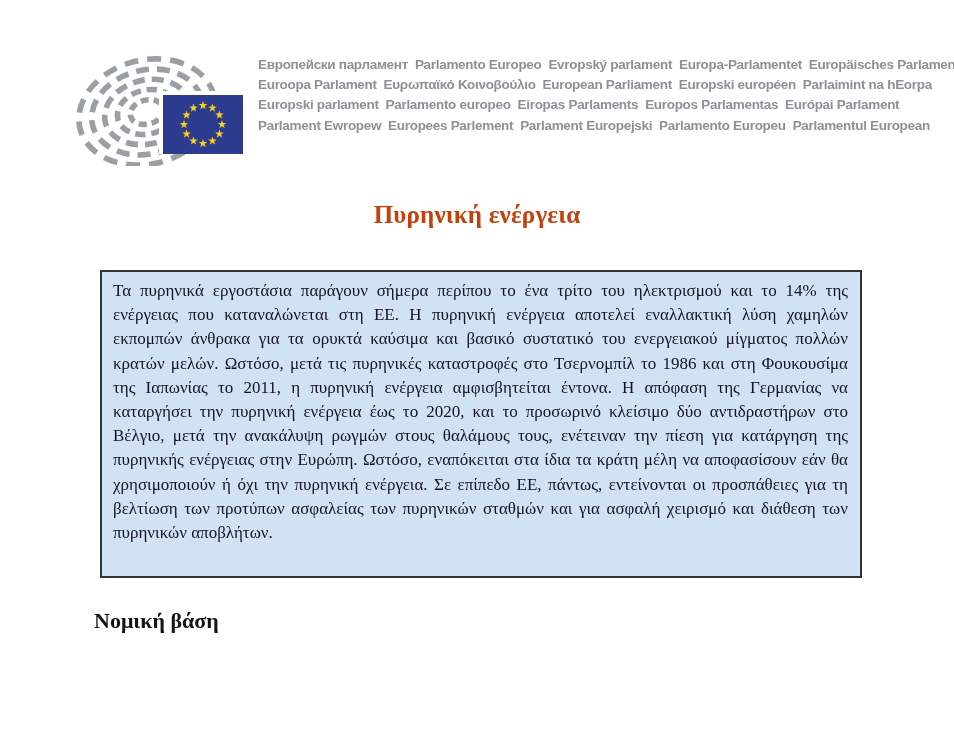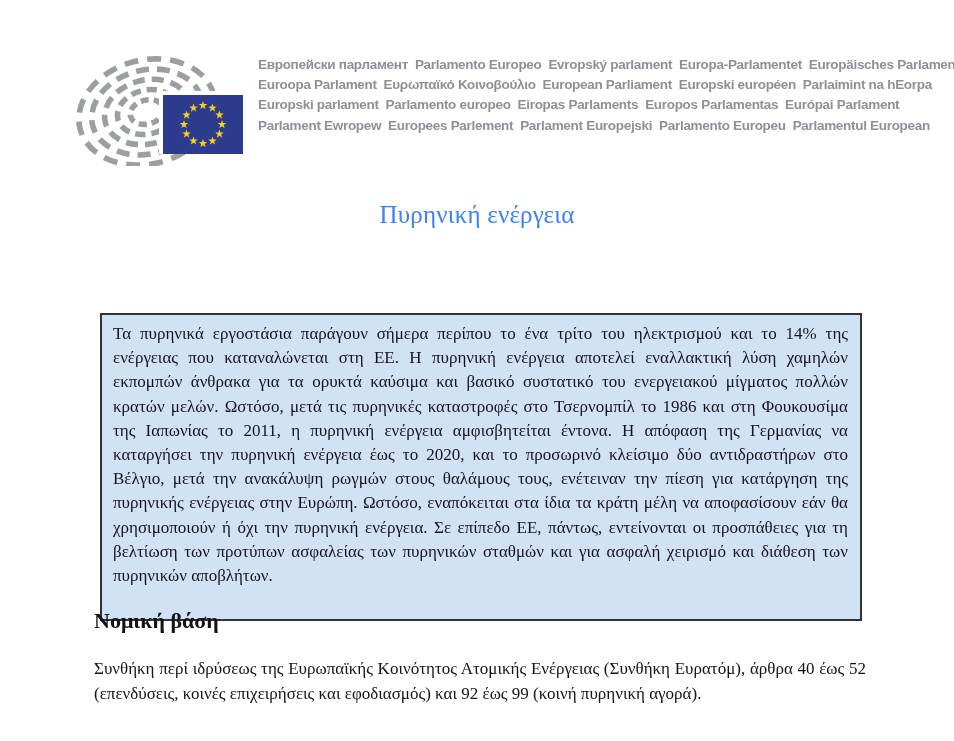--- a/index.html
+++ b/index.html
@@ -37,36 +37,35 @@
   .lang-line { white-space: pre; }
 
   
   .doc-title {
     position: absolute;
     top: 201px;
     left: 0;
     width: 100%;
     text-align: center;
     font-size: 25px;
-    font-weight: normal;
-    color: #3b82f6;
+    font-weight: bold;
+    color: #c2410c;
     letter-spacing: 0.2px;
   }
 
   
   .summary-box {
     position: absolute;
     top: 270px;
     left: 100px;
     width: 762px;
     min-height: 308px;
     background: #d0e2f4;
     border: 2px solid #32323c;
     padding: 7px 12px 21px 11px;
-    margin-top: 43px;
   }
   .summary-text {
     font-size: 17px;
     line-height: 24.2px;
     text-align: justify;
     color: #141420;
   }
 
   
   .section-heading {
@@ -132,15 +131,14 @@
     <div class="lang-line">Parlament Ewropew  Europees Parlement  Parlament Europejski  Parlamento Europeu  Parlamentul European</div>
   </div>
 
   <h1 class="doc-title">Πυρηνική ενέργεια</h1>
 
   <div class="summary-box">
     <p class="summary-text">Τα πυρηνικά εργοστάσια παράγουν σήμερα περίπου το ένα τρίτο του ηλεκτρισμού και το 14% της ενέργειας που καταναλώνεται στη ΕΕ. Η πυρηνική ενέργεια αποτελεί εναλλακτική λύση χαμηλών εκπομπών άνθρακα για τα ορυκτά καύσιμα και βασικό συστατικό του ενεργειακού μίγματος πολλών κρατών μελών. Ωστόσο, μετά τις πυρηνικές καταστροφές στο Τσερνομπίλ το 1986 και στη Φουκουσίμα της Ιαπωνίας το 2011, η πυρηνική ενέργεια αμφισβητείται έντονα. Η απόφαση της Γερμανίας να καταργήσει την πυρηνική ενέργεια έως το 2020, και το προσωρινό κλείσιμο δύο αντιδραστήρων στο Βέλγιο, μετά την ανακάλυψη ρωγμών στους θαλάμους τους, ενέτειναν την πίεση για κατάργηση της πυρηνικής ενέργειας στην Ευρώπη. Ωστόσο, εναπόκειται στα ίδια τα κράτη μέλη να αποφασίσουν εάν θα χρησιμοποιούν ή όχι την πυρηνική ενέργεια. Σε επίπεδο ΕΕ, πάντως, εντείνονται οι προσπάθειες για τη βελτίωση των προτύπων ασφαλείας των πυρηνικών σταθμών και για ασφαλή χειρισμό και διάθεση των πυρηνικών αποβλήτων.</p>
   </div>
 
   <h2 class="section-heading">Νομική βάση</h2>
-  <p class="legal-paragraph">Συνθήκη περί ιδρύσεως της Ευρωπαϊκής Κοινότητος Ατομικής Ενέργειας (Συνθήκη Ευρατόμ), άρθρα 40 έως 52 (επενδύσεις, κοινές επιχειρήσεις και εφοδιασμός) και 92 έως 99 (κοινή πυρηνική αγορά).</p>
 
 </div>
 
 </body></html>

